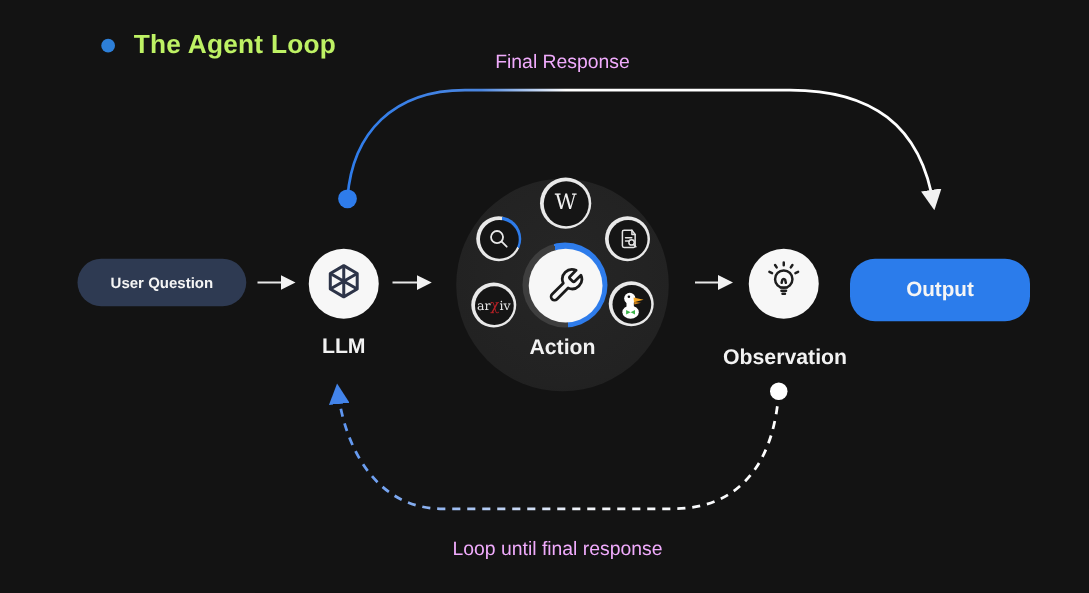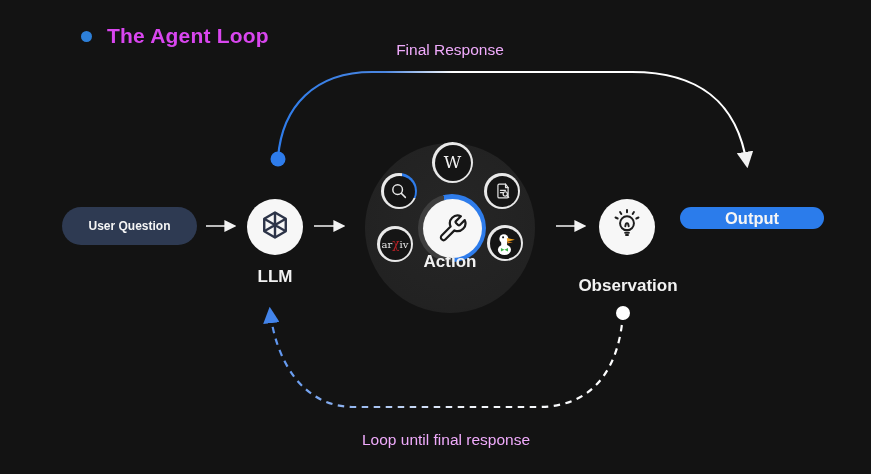--- a/index.html
+++ b/index.html
@@ -1,26 +1,26 @@
 <!DOCTYPE html>
 <html><head>
 <meta charset="utf-8">
 <style>
   html,body{margin:0;padding:0;background:#131313;}
   #stage{position:relative;width:871px;height:474px;background:#131313;overflow:hidden;
          font-family:"Liberation Sans",sans-serif;}
   
   .title-row{position:absolute;left:81px;top:24px;display:flex;align-items:center;gap:15px;}
   .title-bullet{width:11px;height:11px;border-radius:50%;background:#2d7fd8;}
-  .title-text{color:#d946ef;font-size:21px;font-weight:600;letter-spacing:.2px;}
+  .title-text{color:#bef264;font-size:21px;font-weight:600;letter-spacing:.2px;}
   
   .pill{position:absolute;display:flex;align-items:center;justify-content:center;
         border-radius:20px;color:#f5f5f5;font-weight:600;}
   .pill-user{left:62px;top:207px;width:135px;height:38px;background:#2e3a52;font-size:12px;}
-  .pill-output{left:680px;top:207px;width:144px;height:22px;background:#2b7ceb;font-size:16.5px;}
+  .pill-output{left:680px;top:207px;width:144px;height:50px;background:#2b7ceb;font-size:16.5px;}
   
   .node-circle{position:absolute;border-radius:50%;background:#f7f7f7;
                display:flex;align-items:center;justify-content:center;}
   .node-llm{left:247px;top:199px;width:56px;height:56px;}
   .node-observation{left:599px;top:199px;width:56px;height:56px;}
   .node-label{position:absolute;color:#f2f2f2;font-weight:700;font-size:17px;transform:translateX(-50%);white-space:nowrap;}
   
   .cluster{position:absolute;left:365px;top:143px;width:170px;height:170px;border-radius:50%;
            background:radial-gradient(circle at 50% 45%, #262626 0%, #222222 70%, #1d1d1d 100%);}
   .satellite{position:absolute;border-radius:50%;display:flex;align-items:center;justify-content:center;}
@@ -121,21 +121,21 @@
     </div>
   </div>
 
   <div class="wrench-outer">
     <div class="wrench-inner">
       <svg width="31" height="31" viewBox="0 0 24 24" fill="none" stroke="#1b1b1b" stroke-width="1.7" stroke-linecap="round" stroke-linejoin="round">
         <path d="M14.7 6.3a1 1 0 0 0 0 1.4l1.6 1.6a1 1 0 0 0 1.4 0l3.77-3.77a6 6 0 0 1-7.94 7.94l-6.91 6.91a2.12 2.12 0 0 1-3-3l6.91-6.91a6 6 0 0 1 7.94-7.94l-3.76 3.76z"></path>
       </svg>
     </div>
   </div>
-  <div class="node-label" style="left:450px;top:252px;">Action</div>
+  <div class="node-label" style="left:450px;top:268px;">Action</div>
 
   <div class="node-circle node-observation">
     <span>
       <svg width="34" height="34" viewBox="0 0 24 24" fill="none" stroke="#1e1e1e" stroke-width="1.4" stroke-linecap="round">
         <circle cx="12" cy="10.8" r="4.9"></circle>
         <path d="M10.3 15.6 H13.7 M10.7 17.4 H13.3 M11.3 19 H12.7"></path>
         <path d="M12 3 V1.4 M8 4.2 L7.1 2.8 M16 4.2 L16.9 2.8 M5.4 7.4 L3.9 6.7 M18.6 7.4 L20.1 6.7"></path>
         <path d="M10.8 12.9 l0.4-1.7 a0.9 0.9 0 0 1 1.6 0 l0.4 1.7"></path>
       </svg>
     </span>

